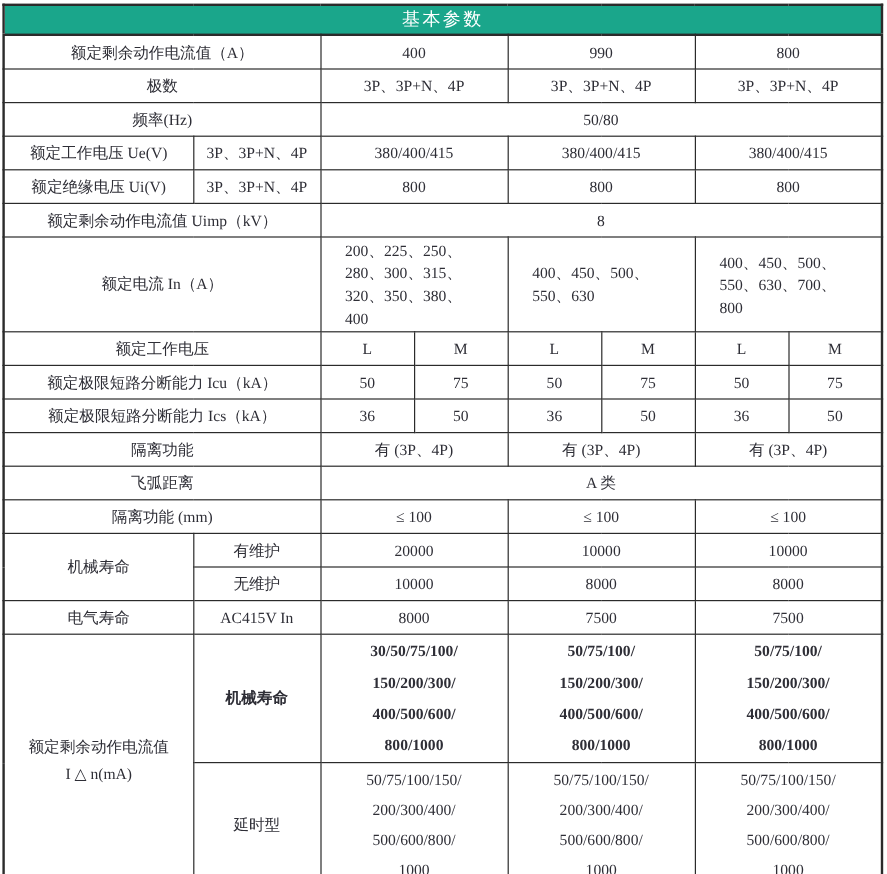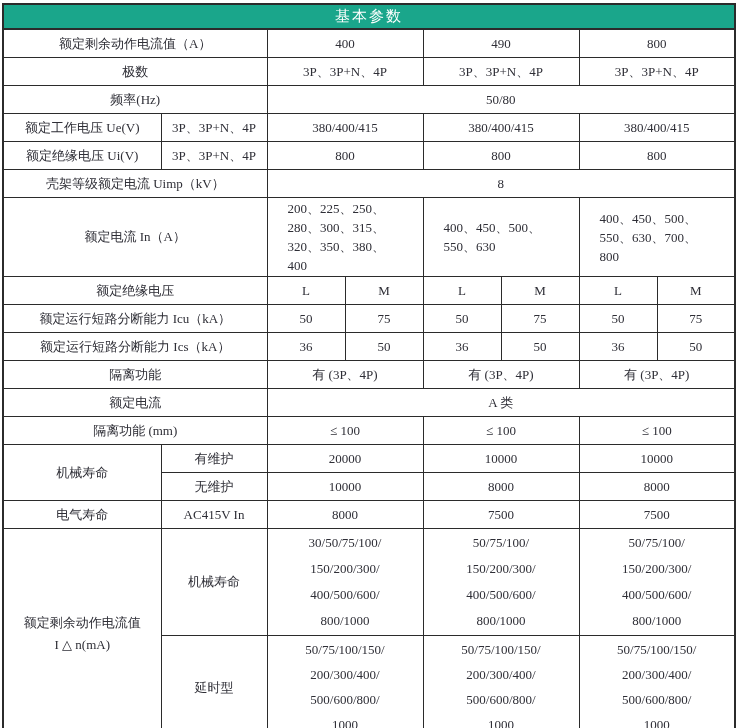--- a/index.html
+++ b/index.html
@@ -35,21 +35,21 @@
     text-align:center;
   }
   .ml { white-space:pre-line; }
   td.in-cell {
     text-align:left;
     padding-left:20px;
     line-height:19px;
     height:76px;
   }
   td.rc-label { line-height:22px; }
-  td.rc-cell { line-height:26px; height:102px; }
+  td.rc-cell { line-height:26px; height:102px;font-weight:bold; }
   td.delay-cell { line-height:25px; height:98px; }
 </style>
 </head>
 <body>
 
 <div class="page">
   <table class="spec">
     <colgroup>
       <col style="width:158px">
         <col style="width:106px">
@@ -62,21 +62,21 @@
     </colgroup>
 
     <tbody>
         <tr class="title-row">
       <td colspan="8" style="background: rgb(26, 166, 139);">基本参数</td>
     </tr>
 
     <tr class="std">
       <td colspan="2">额定剩余动作电流值（A）</td>
       <td colspan="2">400</td>
-      <td colspan="2">490</td>
+      <td colspan="2">990</td>
       <td colspan="2">800</td>
     </tr>
 
     <tr class="std">
       <td colspan="2">极数</td>
       <td colspan="2">3P、3P+N、4P</td>
       <td colspan="2">3P、3P+N、4P</td>
       <td colspan="2">3P、3P+N、4P</td>
     </tr>
 
@@ -95,76 +95,76 @@
 
     <tr class="std">
       <td>额定绝缘电压 Ui(V)</td>
       <td>3P、3P+N、4P</td>
       <td colspan="2">800</td>
       <td colspan="2">800</td>
       <td colspan="2">800</td>
     </tr>
 
     <tr class="std">
-      <td colspan="2">壳架等级额定电流 Uimp（kV）</td>
+      <td colspan="2">额定剩余动作电流值 Uimp（kV）</td>
       <td colspan="6">8</td>
     </tr>
 
     <tr>
       <td colspan="2">额定电流 In（A）</td>
       <td colspan="2" class="in-cell ml">200、225、250、
 280、300、315、
 320、350、380、
 400</td>
       <td colspan="2" class="in-cell ml">400、450、500、
 550、630</td>
       <td colspan="2" class="in-cell ml">400、450、500、
 550、630、700、
 800</td>
     </tr>
 
     <tr class="std">
-      <td colspan="2">额定绝缘电压</td>
+      <td colspan="2">额定工作电压</td>
       <td>L</td>
       <td>M</td>
       <td>L</td>
       <td>M</td>
       <td>L</td>
       <td>M</td>
     </tr>
 
     <tr class="std">
-      <td colspan="2">额定运行短路分断能力 Icu（kA）</td>
+      <td colspan="2">额定极限短路分断能力 Icu（kA）</td>
       <td>50</td>
       <td>75</td>
       <td>50</td>
       <td>75</td>
       <td>50</td>
       <td>75</td>
     </tr>
 
     <tr class="std">
-      <td colspan="2">额定运行短路分断能力 Ics（kA）</td>
+      <td colspan="2">额定极限短路分断能力 Ics（kA）</td>
       <td>36</td>
       <td>50</td>
       <td>36</td>
       <td>50</td>
       <td>36</td>
       <td>50</td>
     </tr>
 
     <tr class="std">
       <td colspan="2">隔离功能</td>
       <td colspan="2">有 (3P、4P)</td>
       <td colspan="2">有 (3P、4P)</td>
       <td colspan="2">有 (3P、4P)</td>
     </tr>
 
     <tr class="std">
-      <td colspan="2">额定电流</td>
+      <td colspan="2">飞弧距离</td>
       <td colspan="6">A 类</td>
     </tr>
 
     <tr class="std">
       <td colspan="2">隔离功能 (mm)</td>
       <td colspan="2">≤ 100</td>
       <td colspan="2">≤ 100</td>
       <td colspan="2">≤ 100</td>
     </tr>
 

